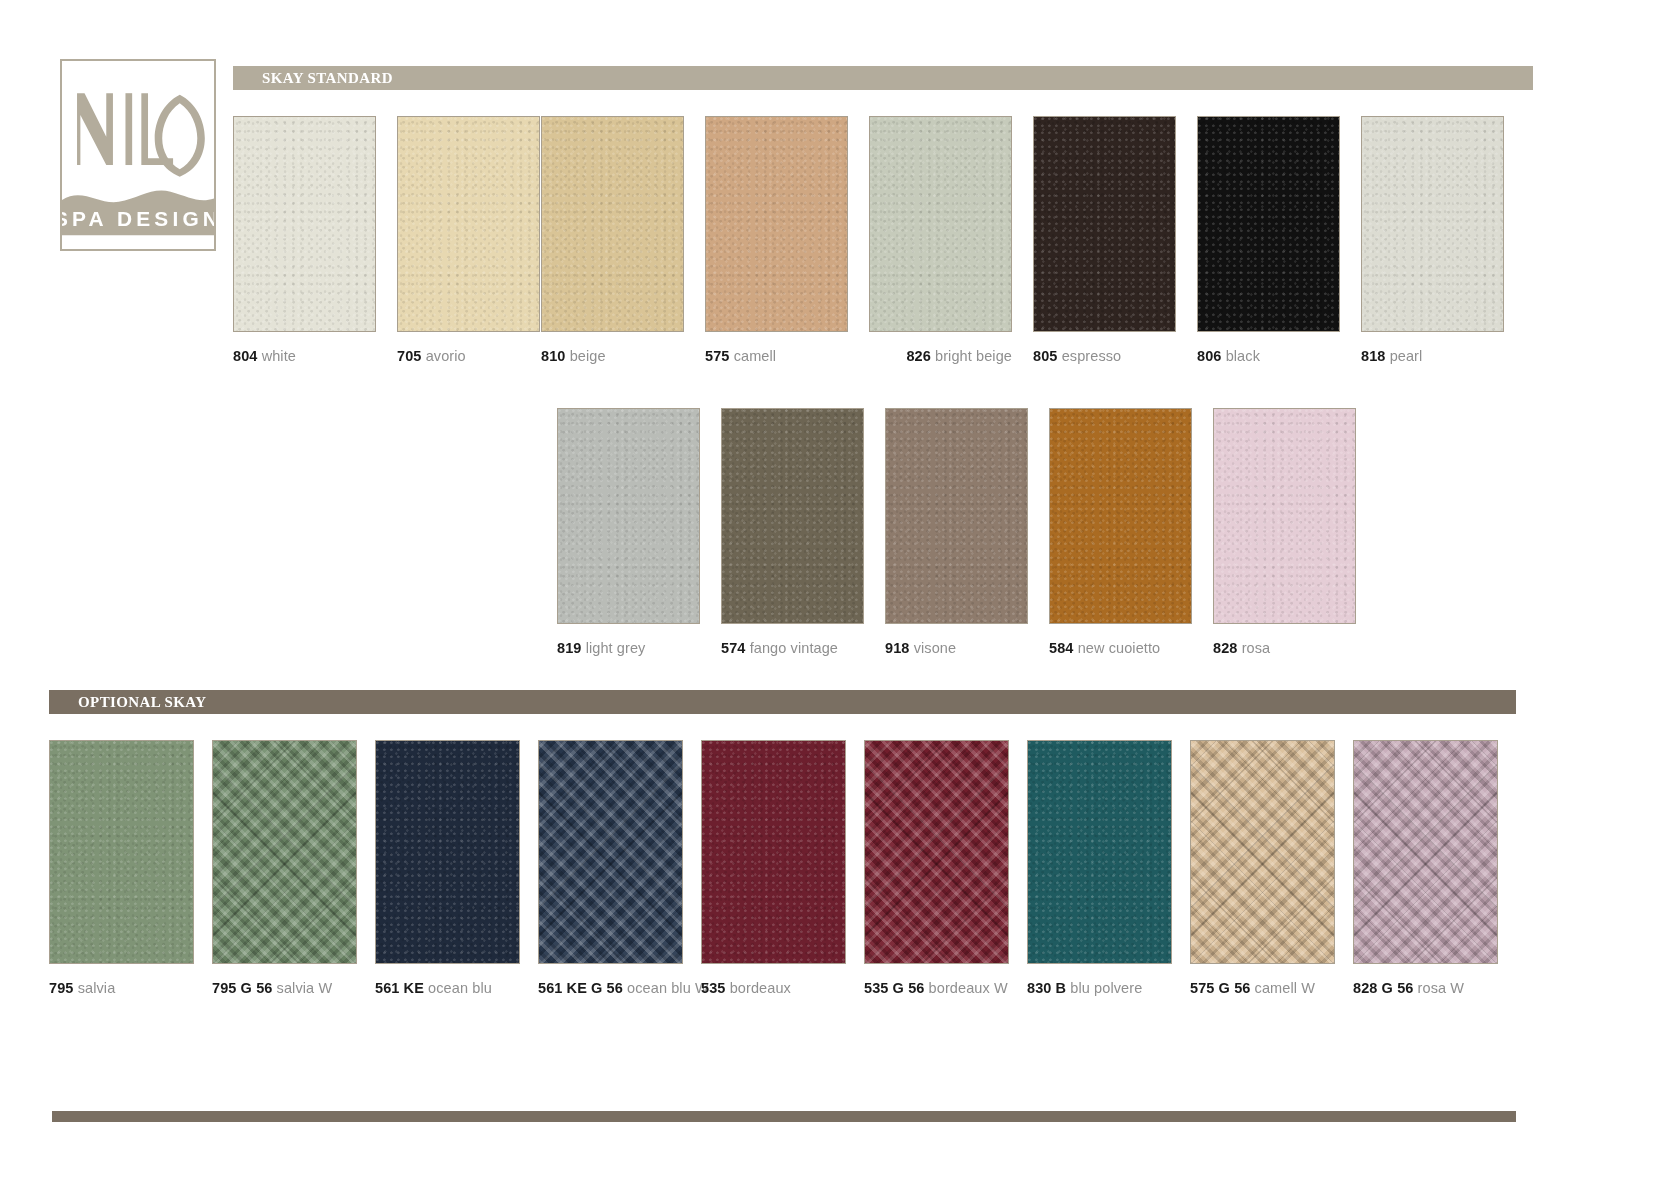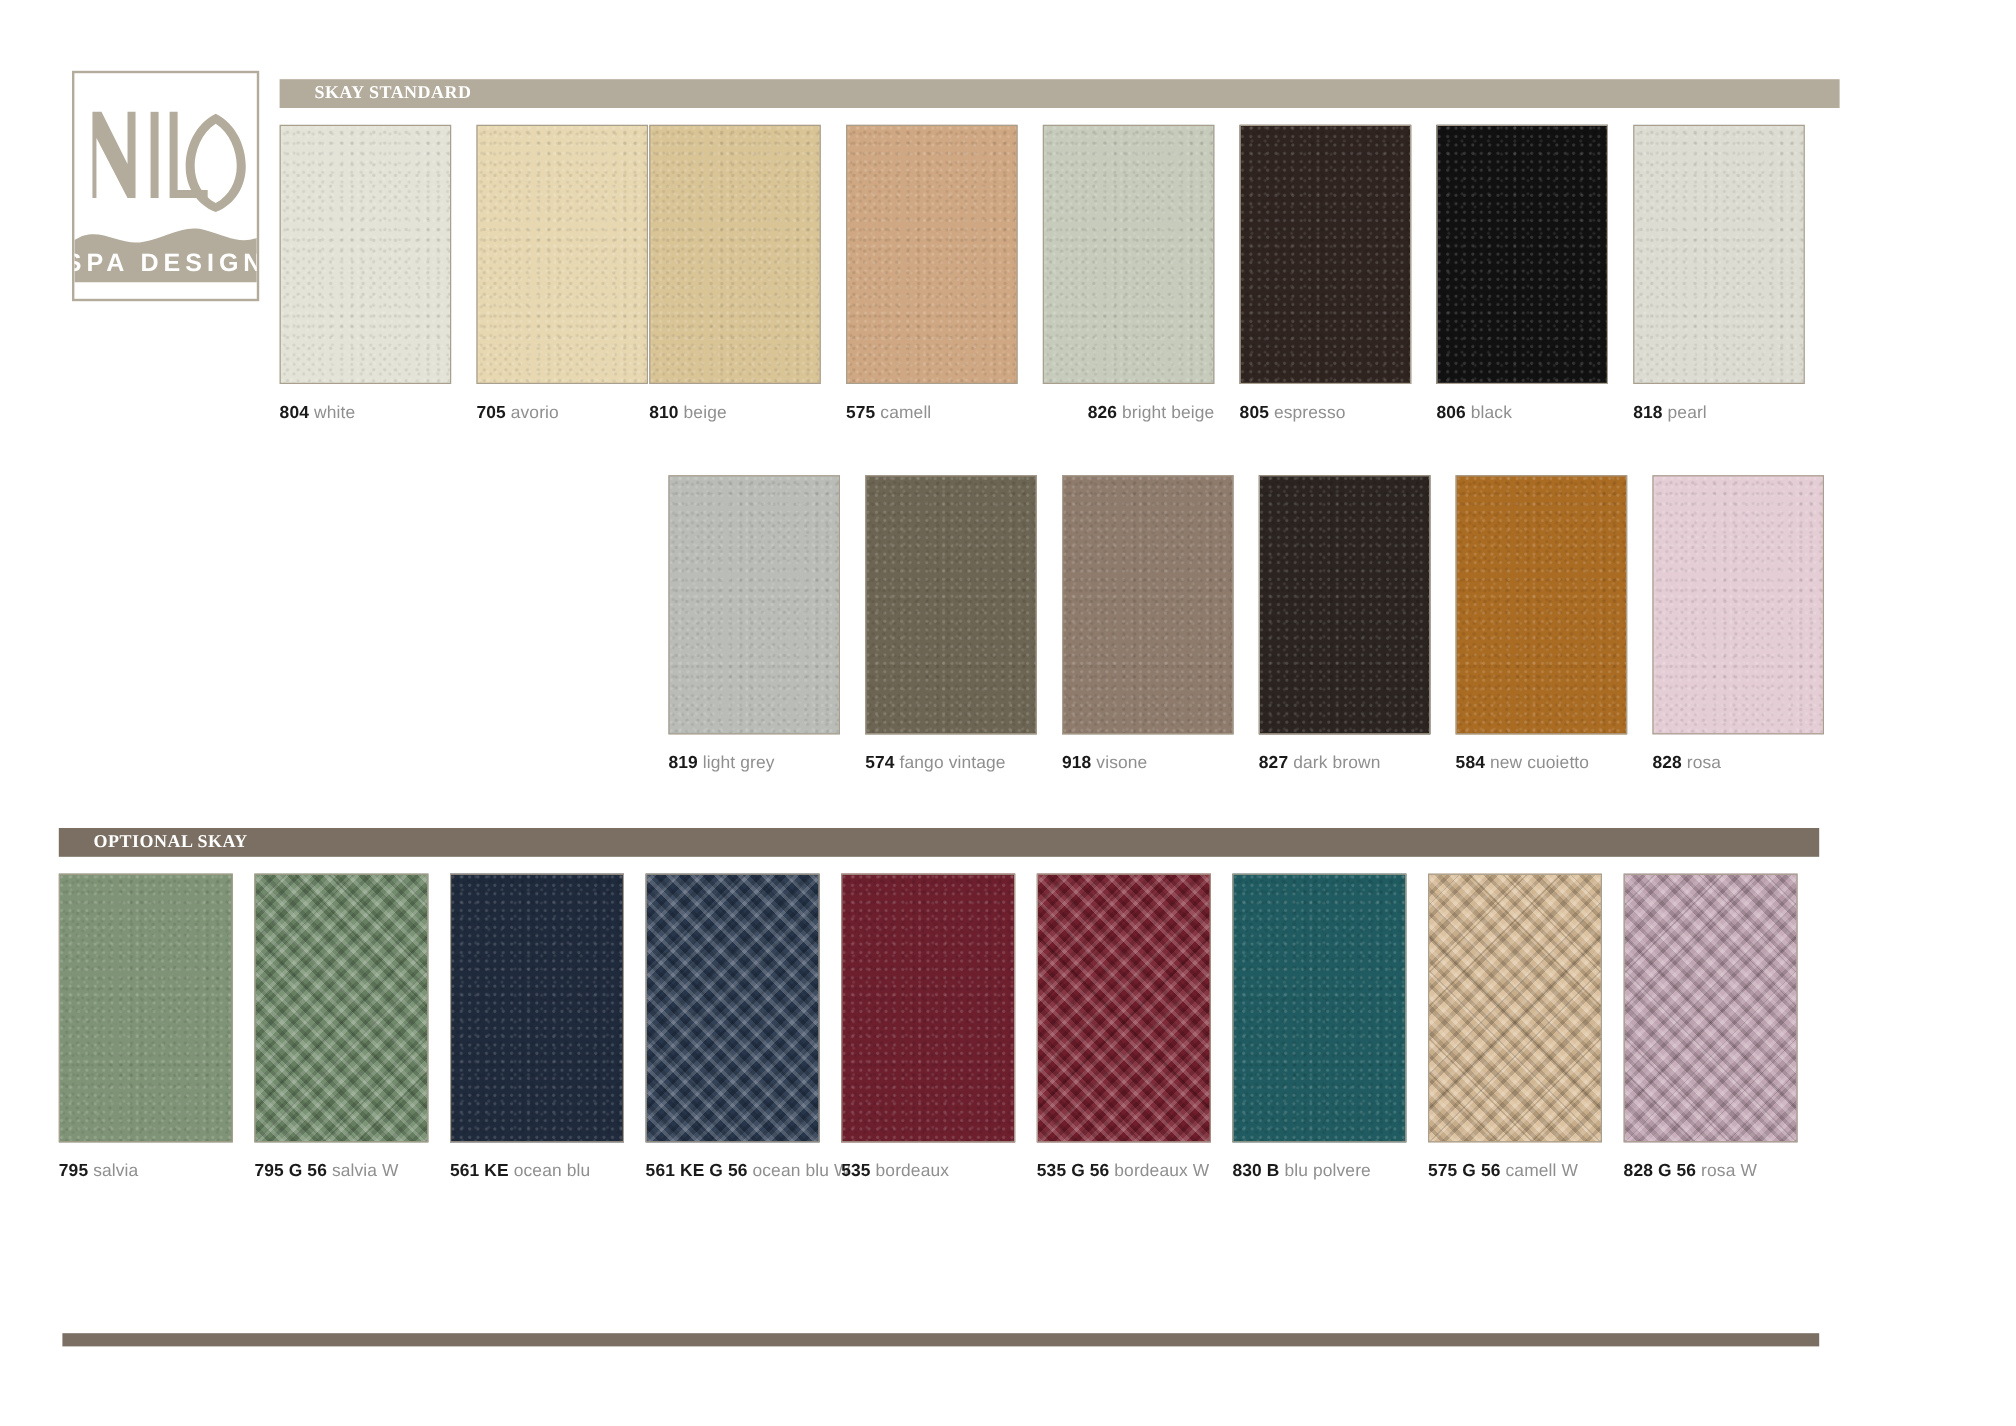--- a/index.html
+++ b/index.html
@@ -77,20 +77,21 @@
     top: 1111px;
     width: 1464px;
     height: 11px;
     background: #7a6f62;
   }
 
   
   .swatch-row {
     position: absolute;
     display: flex;
+    margin-top: 12px;
   }
   .swatch-cell {
     position: relative;
     box-sizing: border-box;
   }
   .swatch-chip {
     box-sizing: border-box;
     border: 1px solid #a89f8f;
     position: relative;
     overflow: hidden;
@@ -232,24 +233,20 @@
       </div>
       <div class="swatch-cell" style="width: 143px;">
         <div class="swatch-chip grain" style="width: 143px; height: 216px; background: rgb(109, 101, 83);"></div>
         <div class="swatch-label"><span class="code">574</span><span class="name"> fango vintage</span></div>
       </div>
       <div class="swatch-cell" style="width: 143px;">
         <div class="swatch-chip grain" style="width: 143px; height: 216px; background: rgb(142, 123, 108);"></div>
         <div class="swatch-label"><span class="code">918</span><span class="name"> visone</span></div>
       </div>
       <div class="swatch-cell" style="width: 143px;">
-        <div class="swatch-chip grain" style="width: 143px; height: 216px; background: rgb(43, 36, 32);"></div>
-        <div class="swatch-label"><span class="code">827</span><span class="name"> dark brown</span></div>
-      </div>
-      <div class="swatch-cell" style="width: 143px;">
         <div class="swatch-chip grain" style="width: 143px; height: 216px; background: rgb(170, 107, 34);"></div>
         <div class="swatch-label"><span class="code">584</span><span class="name"> new cuoietto</span></div>
       </div>
       <div class="swatch-cell" style="width: 143px;">
         <div class="swatch-chip grain" style="width: 143px; height: 216px; background: rgb(229, 205, 214);"></div>
         <div class="swatch-label"><span class="code">828</span><span class="name"> rosa</span></div>
       </div>
     </div>
 
   <div class="section-bar" id="bar-optional">

